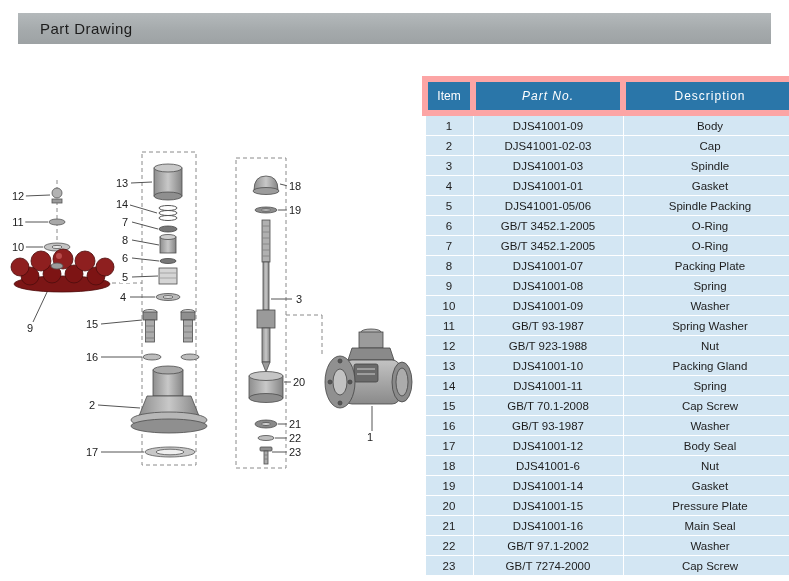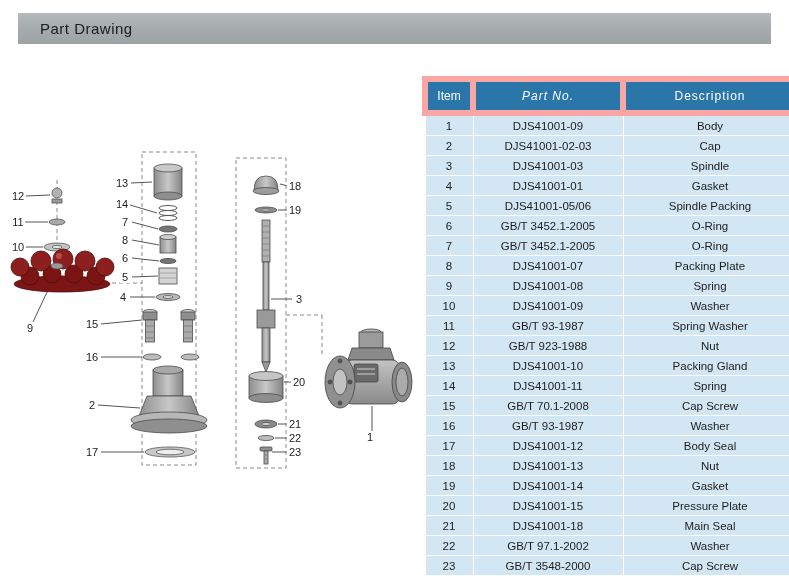--- a/index.html
+++ b/index.html
@@ -340,44 +340,44 @@
           <td>GB/T 93-1987</td>
           <td>Washer</td>
         </tr>
         <tr>
           <td>17</td>
           <td>DJS41001-12</td>
           <td>Body Seal</td>
         </tr>
         <tr>
           <td>18</td>
-          <td>DJS41001-13</td>
+          <td>DJS41001-6</td>
           <td>Nut</td>
         </tr>
         <tr>
           <td>19</td>
           <td>DJS41001-14</td>
           <td>Gasket</td>
         </tr>
         <tr>
           <td>20</td>
           <td>DJS41001-15</td>
           <td>Pressure Plate</td>
         </tr>
         <tr>
           <td>21</td>
-          <td>DJS41001-18</td>
+          <td>DJS41001-16</td>
           <td>Main Seal</td>
         </tr>
         <tr>
           <td>22</td>
           <td>GB/T 97.1-2002</td>
           <td>Washer</td>
         </tr>
         <tr>
           <td>23</td>
-          <td>GB/T 3548-2000</td>
+          <td>GB/T 7274-2000</td>
           <td>Cap Screw</td>
         </tr>
       </tbody>
   </table>
 
 </div>
 
 </body></html>

